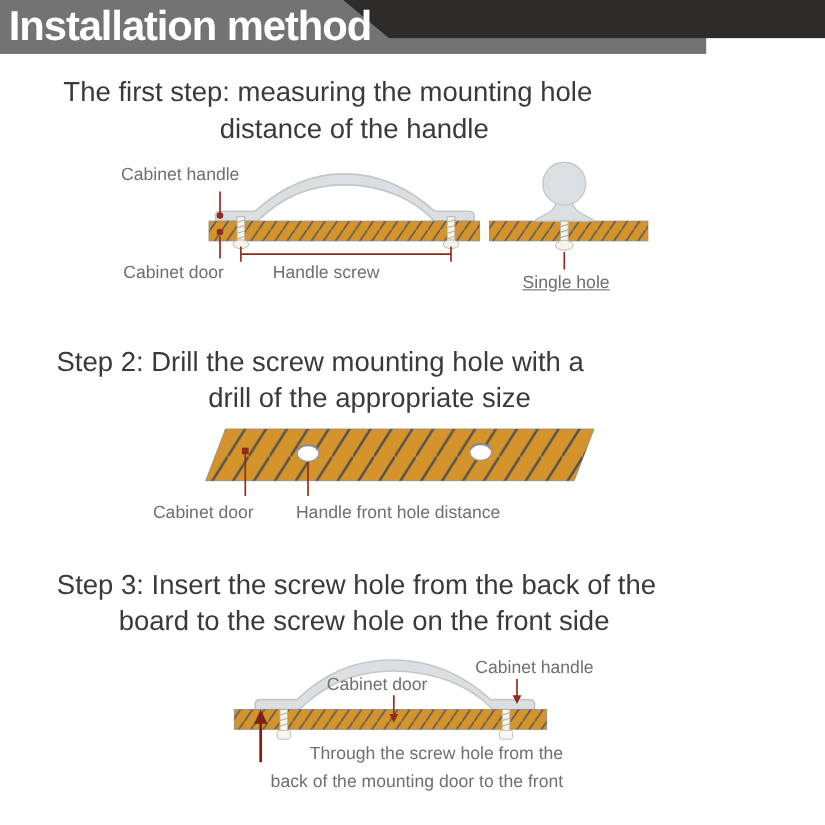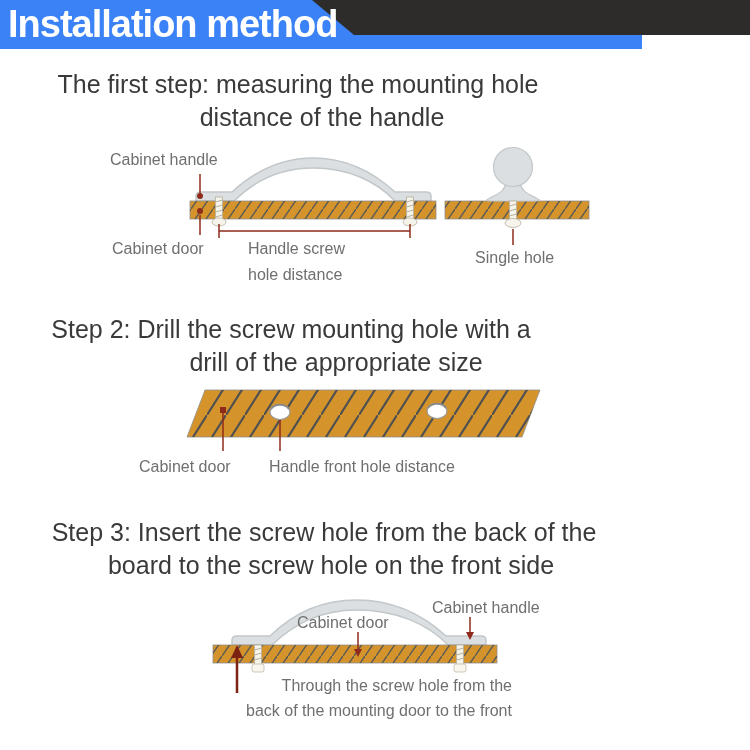--- a/index.html
+++ b/index.html
@@ -1,39 +1,39 @@
 <!DOCTYPE html>
 <html><head>
 <meta charset="utf-8">
 <style>
   html,body{margin:0;padding:0;background:#ffffff;}
   #page{
     position:relative;width:750px;height:750px;background:#ffffff;overflow:hidden;
     font-family:"Liberation Sans","DejaVu Sans",sans-serif;
   }
   
-  .header{position:absolute;left:0;top:0;width:642px;height:49px;background:#3b82f6;}
+  .header{position:absolute;left:0;top:0;width:642px;height:49px;background:#737373;}
   .header-corner{position:absolute;left:312px;top:0;width:438px;height:35px;background:#2d2c2a;
     clip-path:polygon(0 0,100% 0,100% 100%,42px 100%);}
   .header-title{position:absolute;left:8px;top:0px;color:#ffffff;font-size:38px;font-weight:bold;
     letter-spacing:-1px;line-height:49px;white-space:nowrap;}
   
   .tline{position:absolute;width:750px;text-align:center;font-size:25px;color:#3a3a3a;white-space:nowrap;}
   .t1l1{top:70px;transform:translateX(-77px);}
   .t1l2{top:103px;transform:translateX(-53px);}
   .t2l1{top:315px;transform:translateX(-84px);}
   .t2l2{top:348px;transform:translateX(-39px);}
   .t3l1{top:518px;transform:translateX(-51px);}
   .t3l2{top:551px;transform:translateX(-44px);}
   
   .lbl{position:absolute;font-size:16px;color:#6f6f6f;white-space:nowrap;line-height:26px;}
   .s1-handle{left:110px;top:147px;}
   .s1-door{left:112px;top:236px;}
   .s1-dist{left:248px;top:236px;}
-  .s1-single{left:475px;top:245px;}
+  .s1-single{left:475px;top:245px;text-decoration:underline;}
   .s2-door{left:139px;top:454px;}
   .s2-dist{left:269px;top:454px;}
   .s3-door{left:297px;top:610px;}
   .s3-handle{left:432px;top:595px;}
   .s3-through{left:246px;top:673px;line-height:25px;text-align:right;}
   .dsvg{position:absolute;}
   #svg1{left:180px;top:145px;}
   #svg2{left:150px;top:385px;}
   #svg3{left:200px;top:592px;}
 </style>
@@ -105,21 +105,20 @@
       <path d="M329.5 61 l7 -2 M329.5 66 l7 -2 M329.5 71 l7 -2" stroke="#b5b0a0" stroke-width="1" fill="none"></path>
       <ellipse cx="333" cy="78" rx="8" ry="4.5" fill="#f6f4ea" stroke="#b5b0a0" stroke-width="0.8"></ellipse>
     </g>
     <line x1="333" y1="84" x2="333" y2="100" stroke="#8f2b1b" stroke-width="1.5"></line>
   </svg>
 
   <div class="lbl s1-handle">Cabinet handle</div>
   <div class="lbl s1-door">Cabinet door</div>
   <div class="lbl s1-dist">
     <div>Handle screw</div>
-    <div>hole distance</div>
   </div>
   <div class="lbl s1-single">Single hole</div>
 
   <div class="tline t2l1">Step 2: Drill the screw mounting hole with a</div>
   <div class="tline t2l2">drill of the appropriate size</div>
 
   <svg id="svg2" class="dsvg" width="420" height="70" viewBox="0 0 420 70">
     <g>
       <polygon points="55,5 390,5 372,52 37,52" fill="#d5932b" stroke="#8f8f8f" stroke-width="0.8"></polygon>
       <polygon points="55,5 390,5 372,52 37,52" fill="url(#h2)"></polygon>

